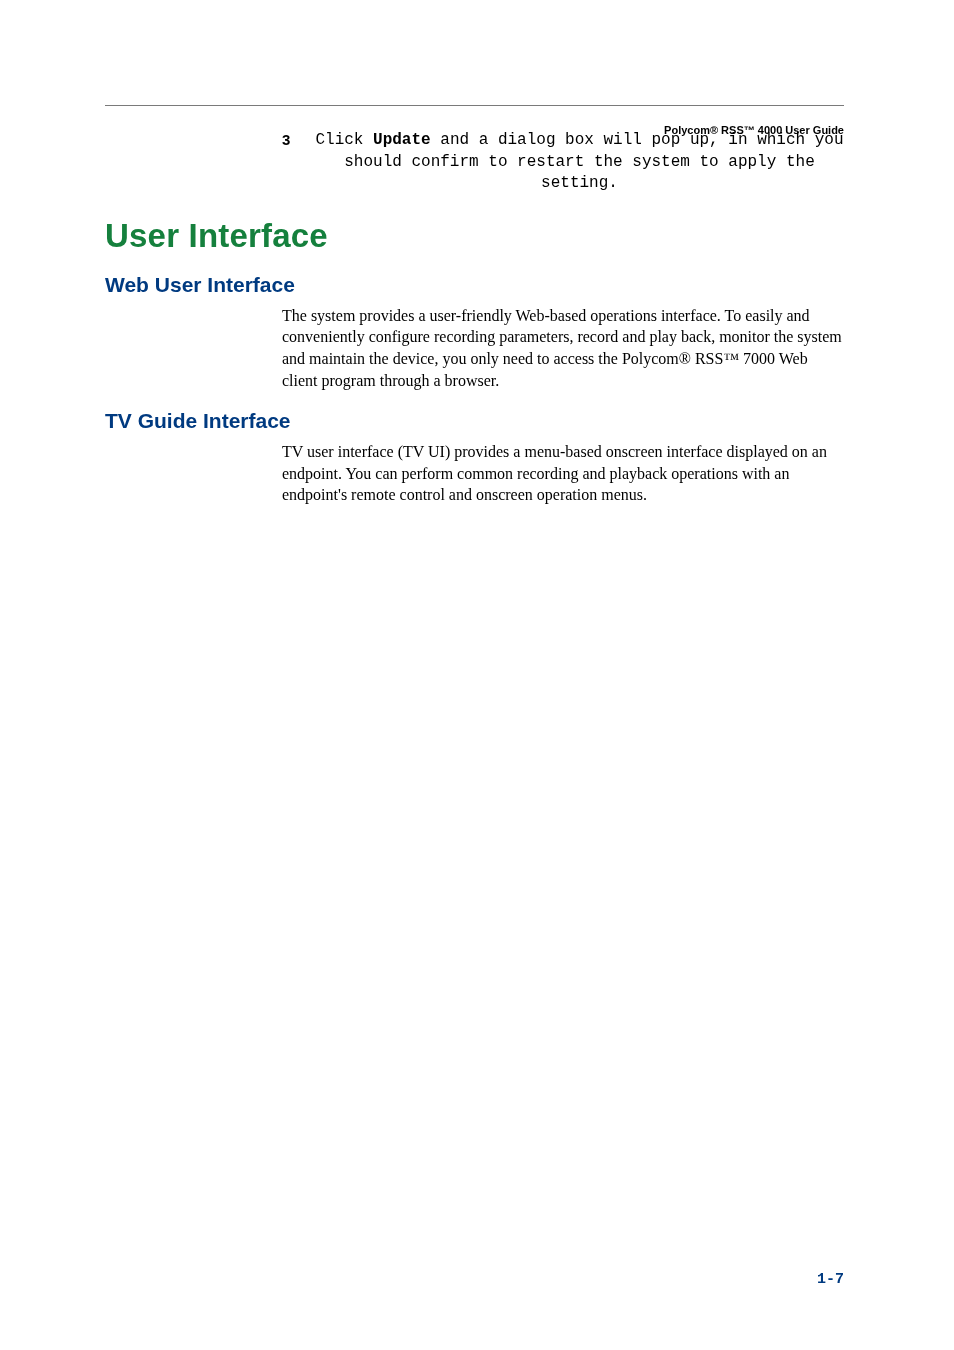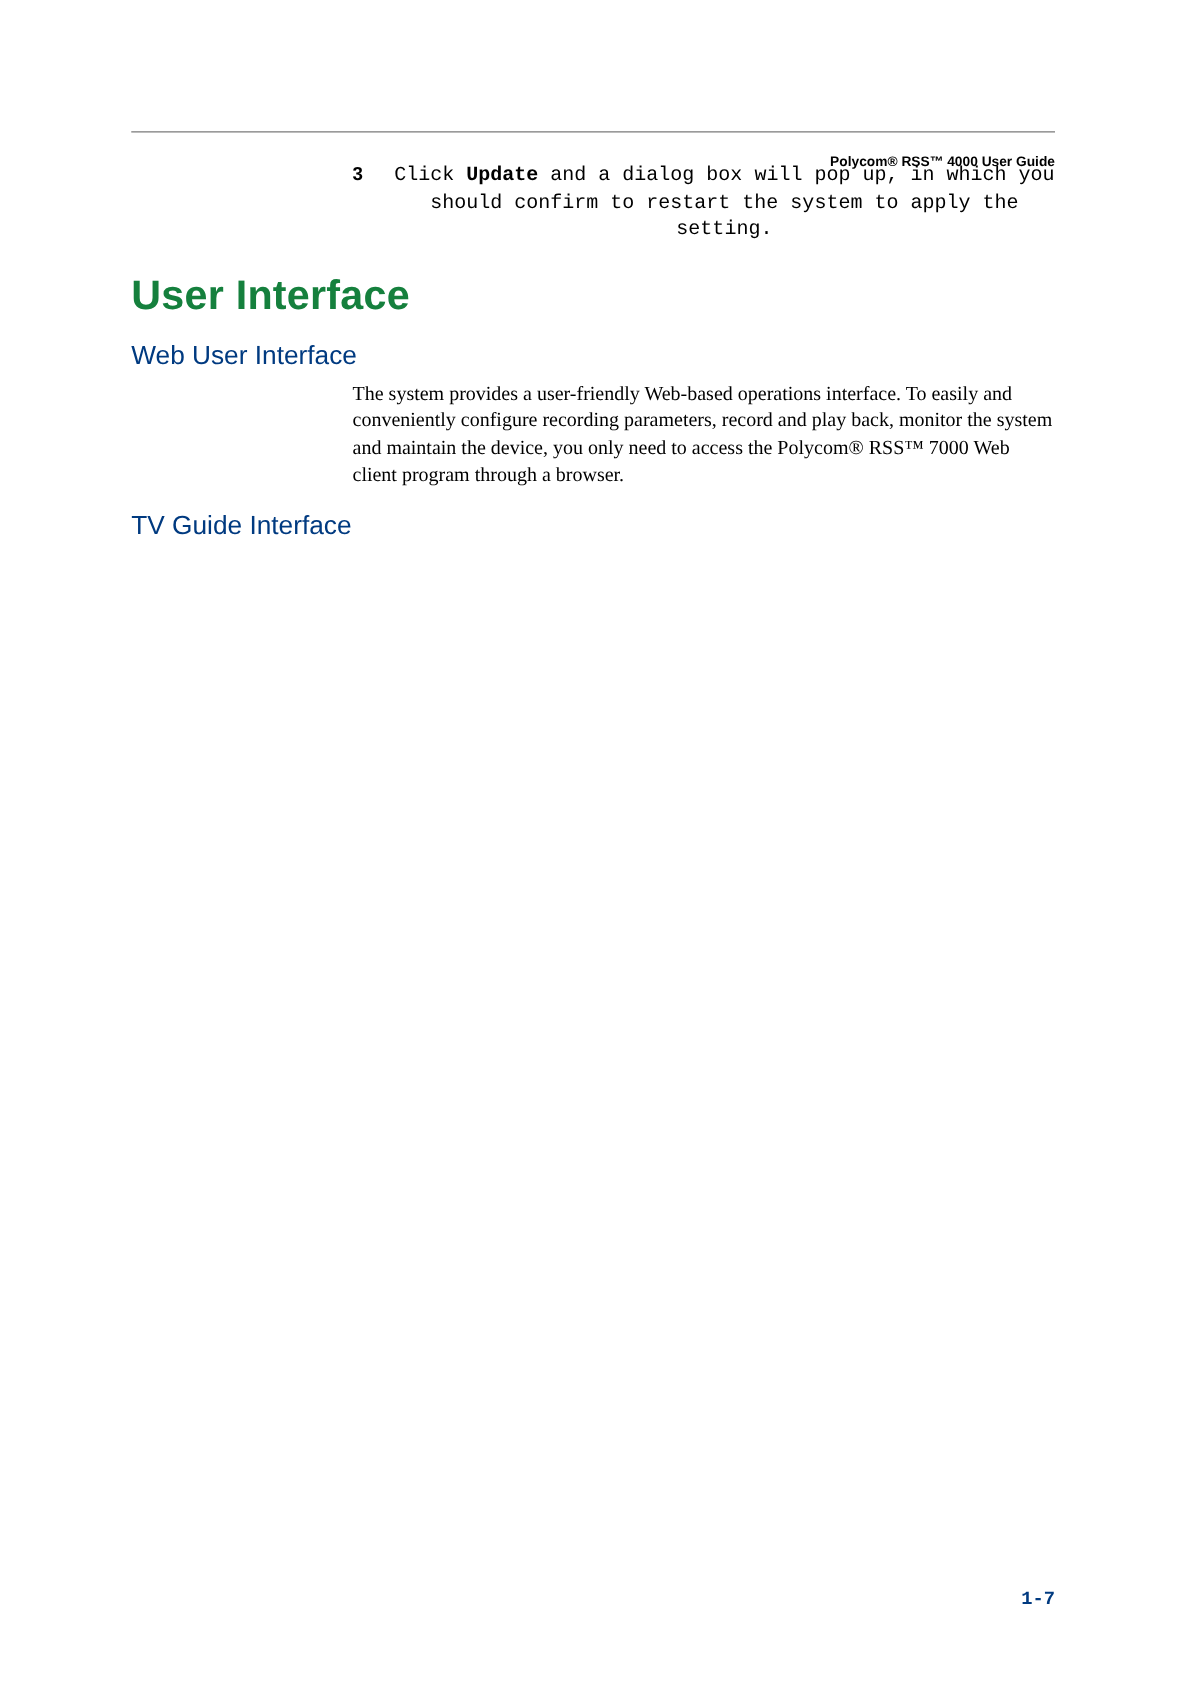--- a/index.html
+++ b/index.html
@@ -68,21 +68,21 @@
   h1.main-heading {
     font-family: "Trebuchet MS", Arial, sans-serif;
     font-weight: bold;
     font-size: 33px;
     color: #15803d;
     margin: 22px 0 18px 0;
     letter-spacing: 0.2px;
   }
   h2.sub-heading {
     font-family: "Trebuchet MS", Arial, sans-serif;
-    font-weight: normal;
+    font-weight: bold;
     font-size: 21px;
     color: #003a80;
     margin: 18px 0 8px 0;
   }
   p.body {
     font-family: "Book Antiqua", Palatino, Georgia, serif;
     font-size: 16px;
     line-height: 1.35;
     margin: 0 0 14px 177px;
     color: #000;
@@ -114,18 +114,19 @@
       </div>
     </div>
 
     <h1 class="main-heading">User Interface</h1>
 
 
     <h2 class="sub-heading">Web User Interface</h2>
     <p class="body">The system provides a user-friendly Web-based operations interface. To easily and conveniently configure recording parameters, record and play back, monitor the system and maintain the device, you only need to access the Polycom® RSS™ 7000 Web client program through a browser.</p>
 
     <h2 class="sub-heading">TV Guide Interface</h2>
+    <p class="body">TV user interface (TV UI) provides a menu-based onscreen interface displayed on an endpoint. You can perform common recording and playback operations with an endpoint's remote control and onscreen operation menus.</p>
 
   </div>
 
   <div class="page-num">1-7</div>
 
 </div>
 
 </body></html>

